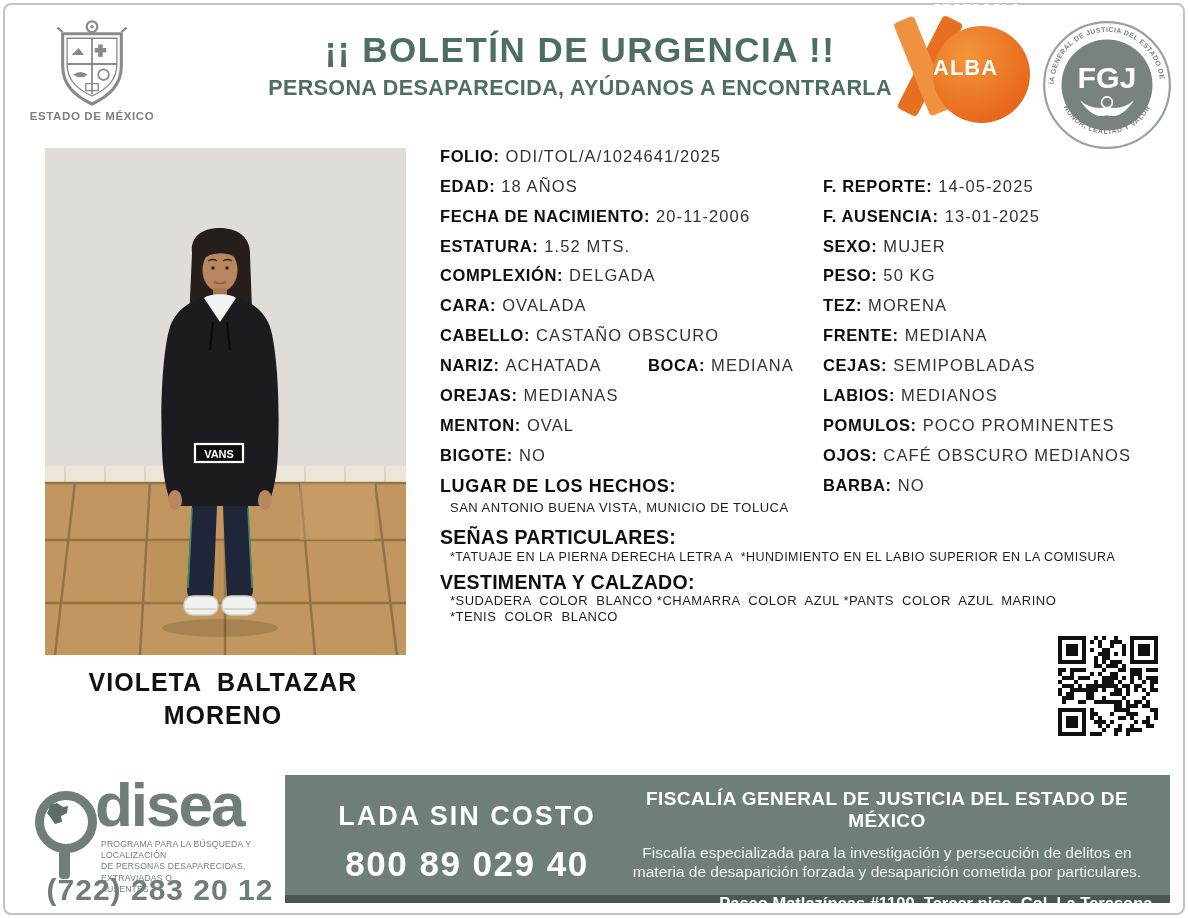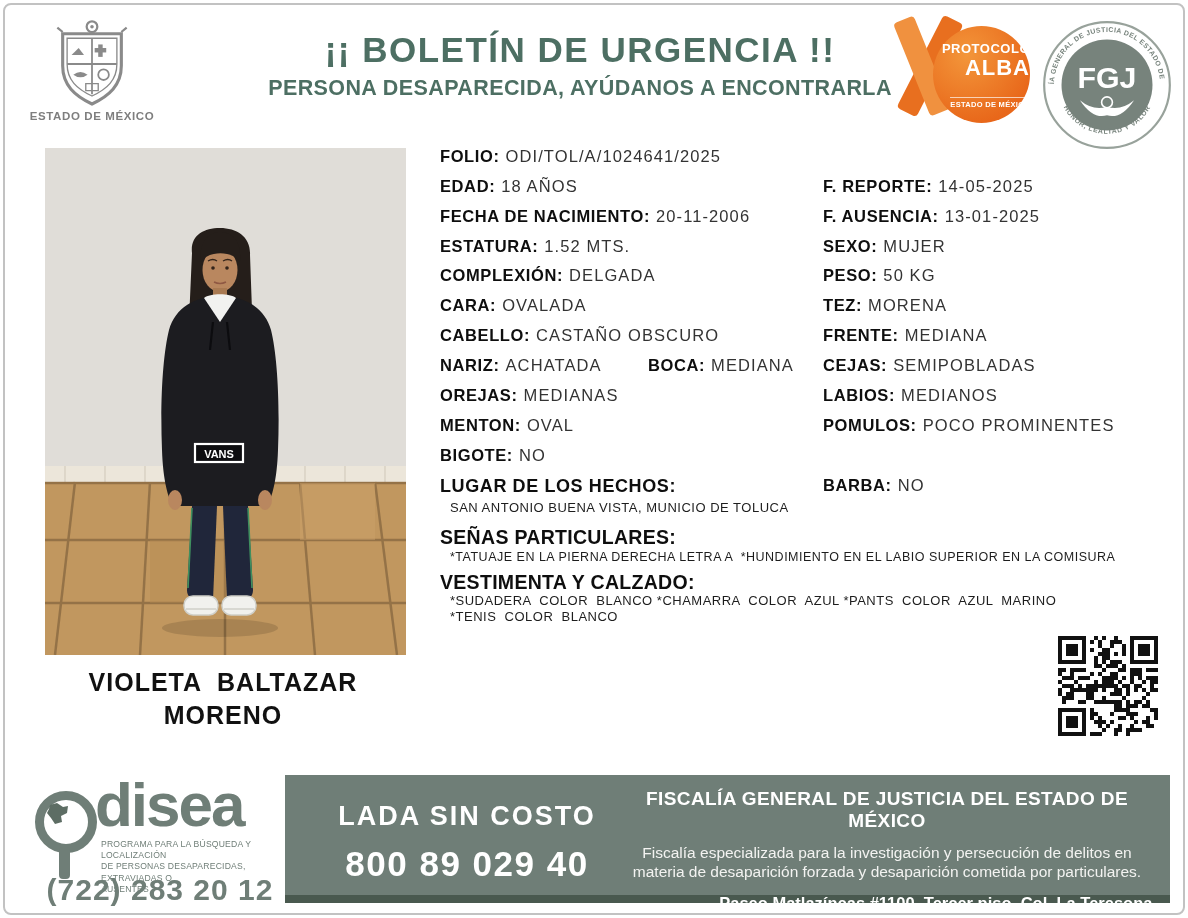--- a/index.html
+++ b/index.html
@@ -18,21 +18,21 @@
   .sub-title  { font-size:21.5px; font-weight:800; letter-spacing:0.4px; margin-top:6px; }
 
   
   .alba { position:absolute; left:893px; top:12px; width:145px; height:125px; }
   .alba .rib1 { position:absolute; left:26px; top:2px; width:22px; height:104px; background:#e86f1f;
     transform:rotate(27deg); border-radius:4px; }
   .alba .rib2 { position:absolute; left:18px; top:4px; width:22px; height:100px; background:#f0913f;
     transform:rotate(-22deg); border-radius:4px; }
   .alba .circle { position:absolute; left:40px; top:14px; width:97px; height:97px; border-radius:50%;
     background:radial-gradient(circle at 35% 30%, #f3963a, #e8671a 75%);
-    display:flex; flex-direction:column; align-items:flex-end; justify-content:center; color:#fff; }
+    display:flex; flex-direction:column; align-items:flex-start; justify-content:center; color:#fff;gap:40px; }
   .alba .l1 { font-size:13px; font-weight:800; letter-spacing:0.5px; }
   .alba .l2 { font-size:22px; font-weight:800; letter-spacing:1px; line-height:1; margin:1px 0 18px; }
   .alba .l3 { font-size:7.5px; font-weight:700; letter-spacing:0.3px; border-top:1px solid #ffffffaa; padding-top:2px; }
 
   .fgj { position:absolute; left:1042px; top:20px; width:130px; height:130px; }
 
   
   .photo { position:absolute; left:45px; top:148px; width:361px; height:507px; background:#e0ddd8; }
 
   
@@ -206,20 +206,21 @@
 
   <div class="frow col-r" style="top:177px"><span class="flabel">F. REPORTE:</span><span class="fvalue">14-05-2025</span></div>
   <div class="frow col-r" style="top:207px"><span class="flabel">F. AUSENCIA:</span><span class="fvalue">13-01-2025</span></div>
   <div class="frow col-r" style="top:237px"><span class="flabel">SEXO:</span><span class="fvalue">MUJER</span></div>
   <div class="frow col-r" style="top:266px"><span class="flabel">PESO:</span><span class="fvalue">50 KG</span></div>
   <div class="frow col-r" style="top:296px"><span class="flabel">TEZ:</span><span class="fvalue">MORENA</span></div>
   <div class="frow col-r" style="top:326px"><span class="flabel">FRENTE:</span><span class="fvalue">MEDIANA</span></div>
   <div class="frow col-r" style="top:356px"><span class="flabel">CEJAS:</span><span class="fvalue">SEMIPOBLADAS</span></div>
   <div class="frow col-r" style="top:386px"><span class="flabel">LABIOS:</span><span class="fvalue">MEDIANOS</span></div>
   <div class="frow col-r" style="top:416px"><span class="flabel">POMULOS:</span><span class="fvalue">POCO PROMINENTES</span></div>
+  <div class="frow col-r" style="top:446px"><span class="flabel">OJOS:</span><span class="fvalue">CAFÉ OBSCURO MEDIANOS</span></div>
   <div class="frow col-r" style="top:476px"><span class="flabel">BARBA:</span><span class="fvalue">NO</span></div>
 
   <div class="sect-head" style="top:526px">SEÑAS PARTICULARES:</div>
   <div class="sub-detail pre" style="top:550px; font-size:12.5px;">*TATUAJE EN LA PIERNA DERECHA LETRA A  *HUNDIMIENTO EN EL LABIO SUPERIOR EN LA COMISURA</div>
 
   <div class="sect-head" style="top:571px">VESTIMENTA Y CALZADO:</div>
   <div class="sub-detail pre" style="top:593px">*SUDADERA  COLOR  BLANCO *CHAMARRA  COLOR  AZUL *PANTS  COLOR  AZUL  MARINO</div>
   <div class="sub-detail pre" style="top:609px">*TENIS  COLOR  BLANCO</div>
 
   <svg id="qr-svg" class="qr" viewBox="0 0 100 100" fill="#111">

